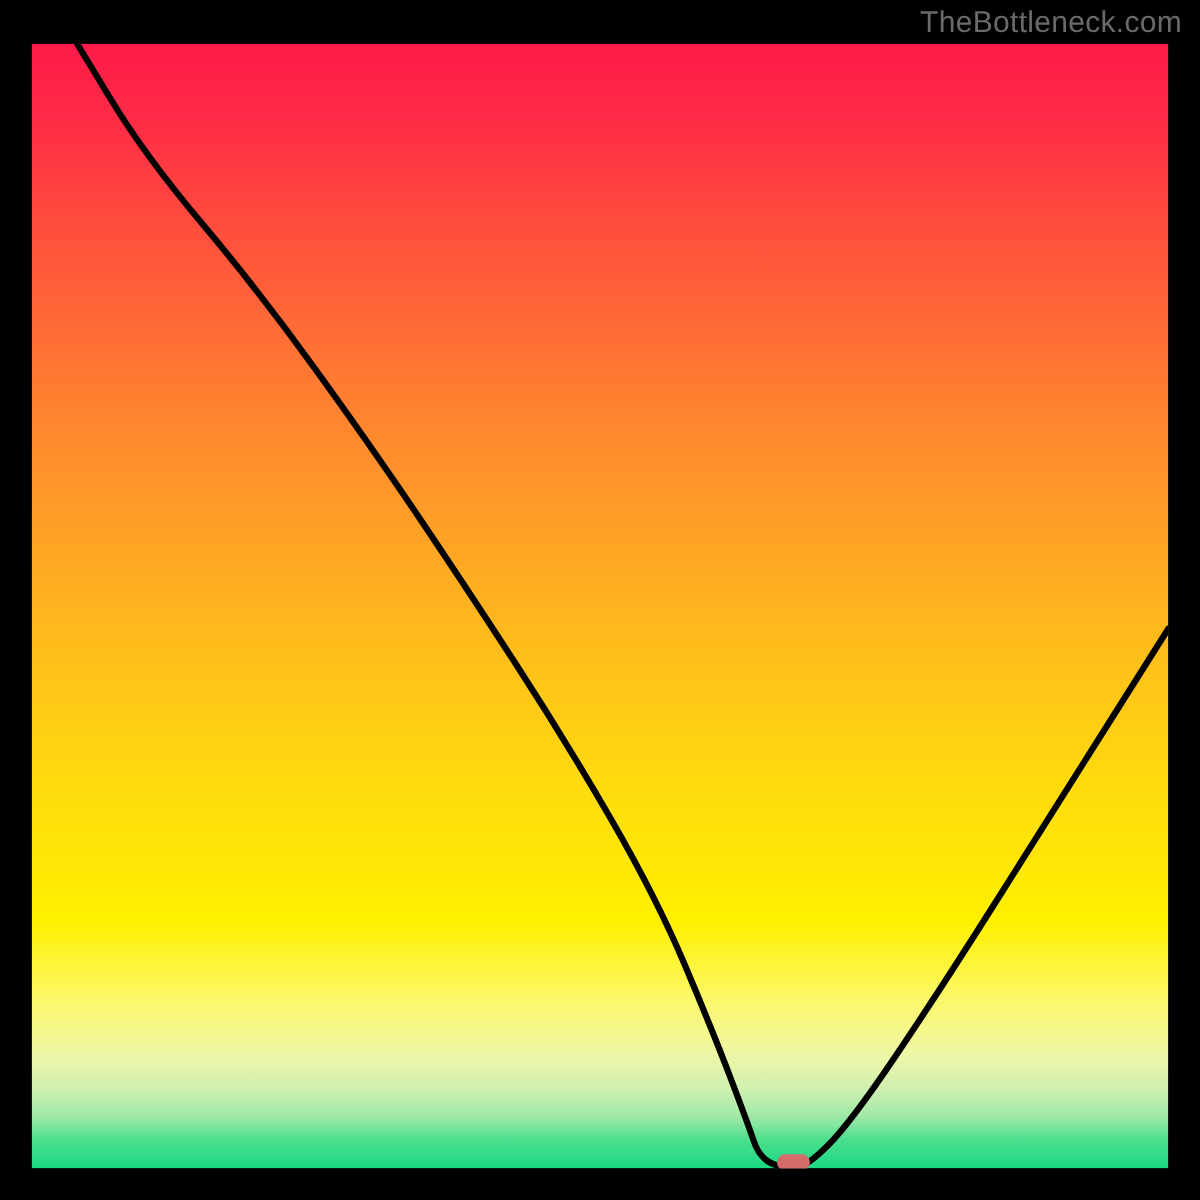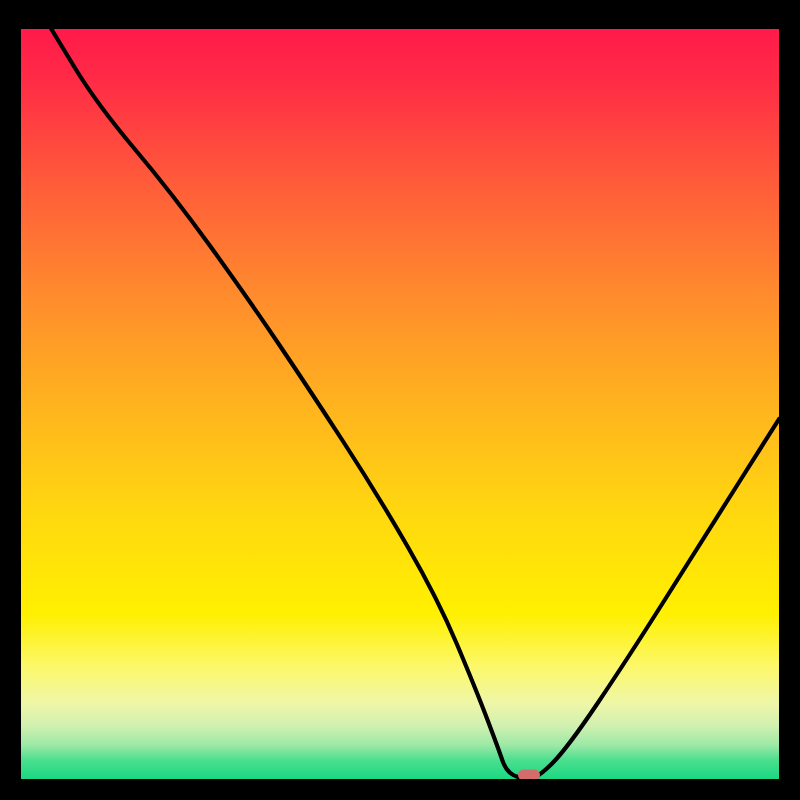--- a/index.html
+++ b/index.html
@@ -57,20 +57,21 @@
     border-radius: 6px;
     z-index: 15;
     transform: translate(-50%, -50%);
   }
 </style>
 </head>
 <body>
 
 <div class="stage">
 
+  <div class="watermark">TheBottleneck.com</div>
 
   <div class="plot-frame">
     <div class="plot-inner">
 
       <svg class="bg" viewBox="0 0 100 100" preserveAspectRatio="none">
         <defs>
           <linearGradient id="bgGrad" x1="0" y1="0" x2="0" y2="1">
               <stop offset="0%" stop-color="#ff1a4a"></stop>
               <stop offset="7.000000000000001%" stop-color="#ff2c46"></stop>
               <stop offset="20%" stop-color="#ff5a3a"></stop>

